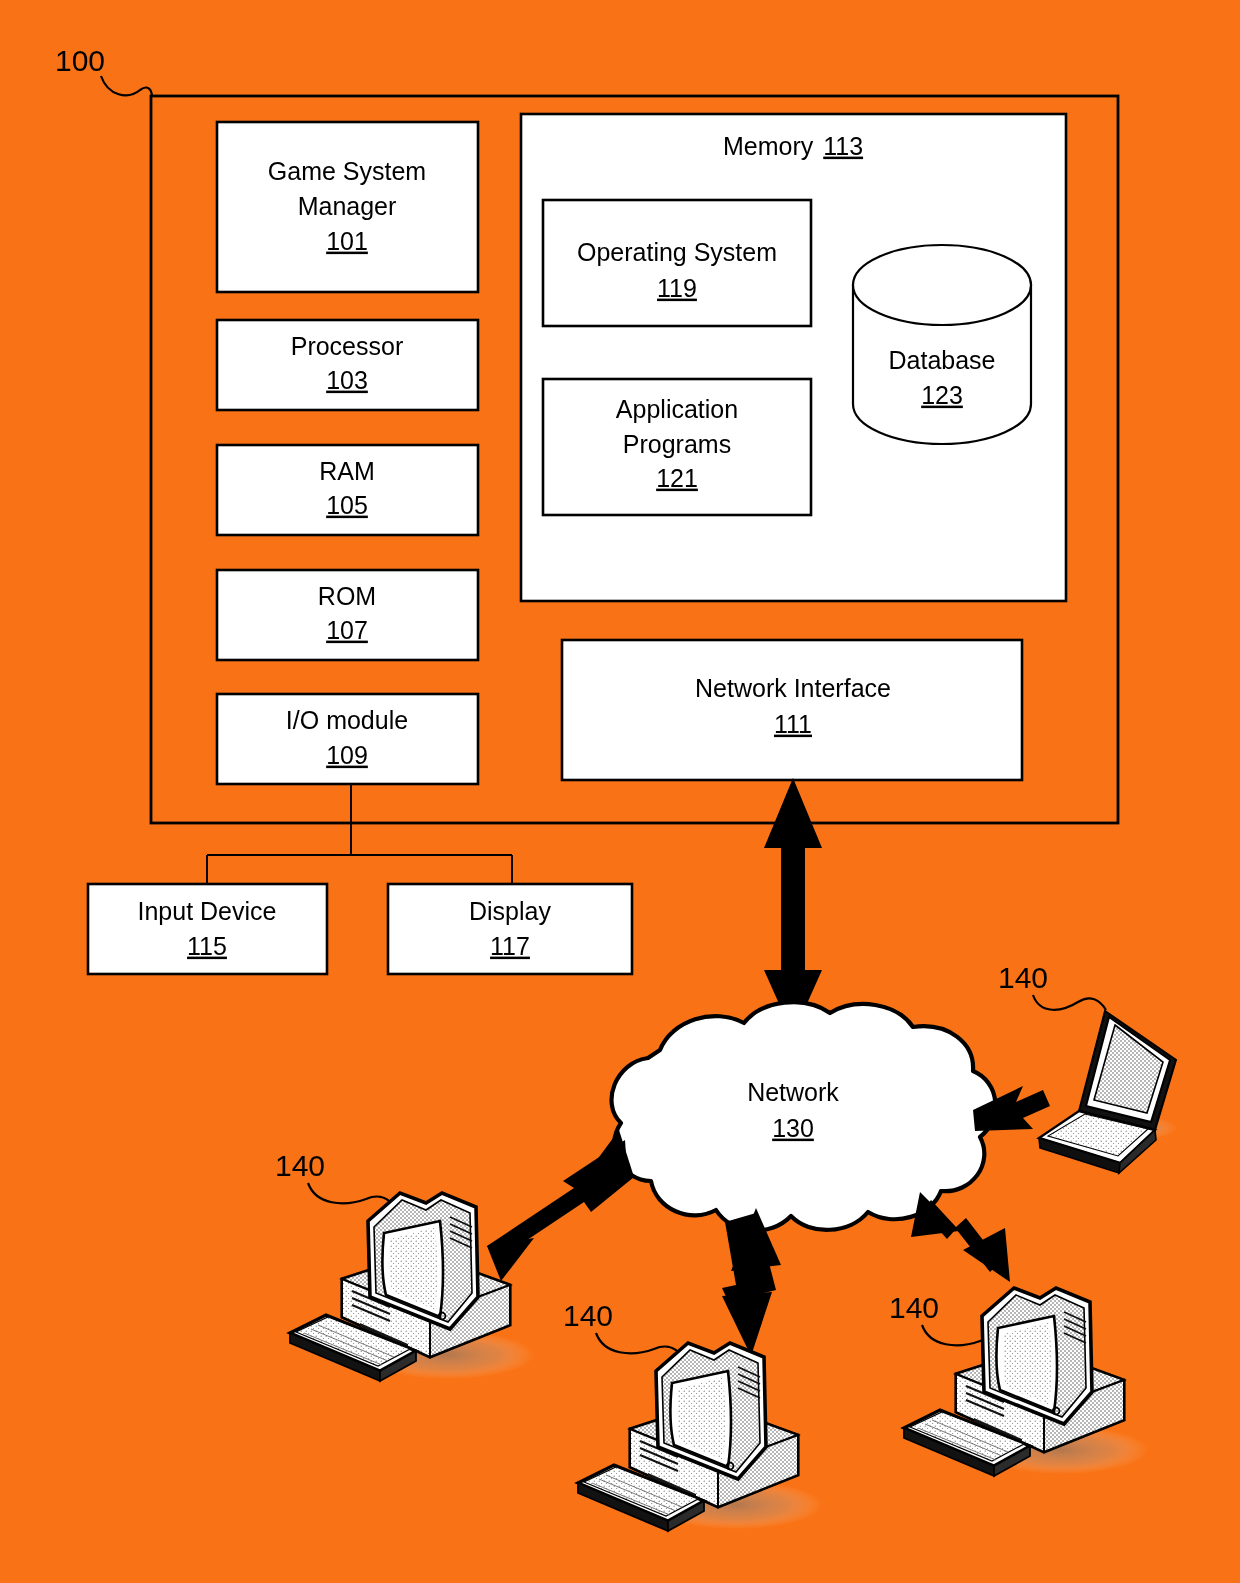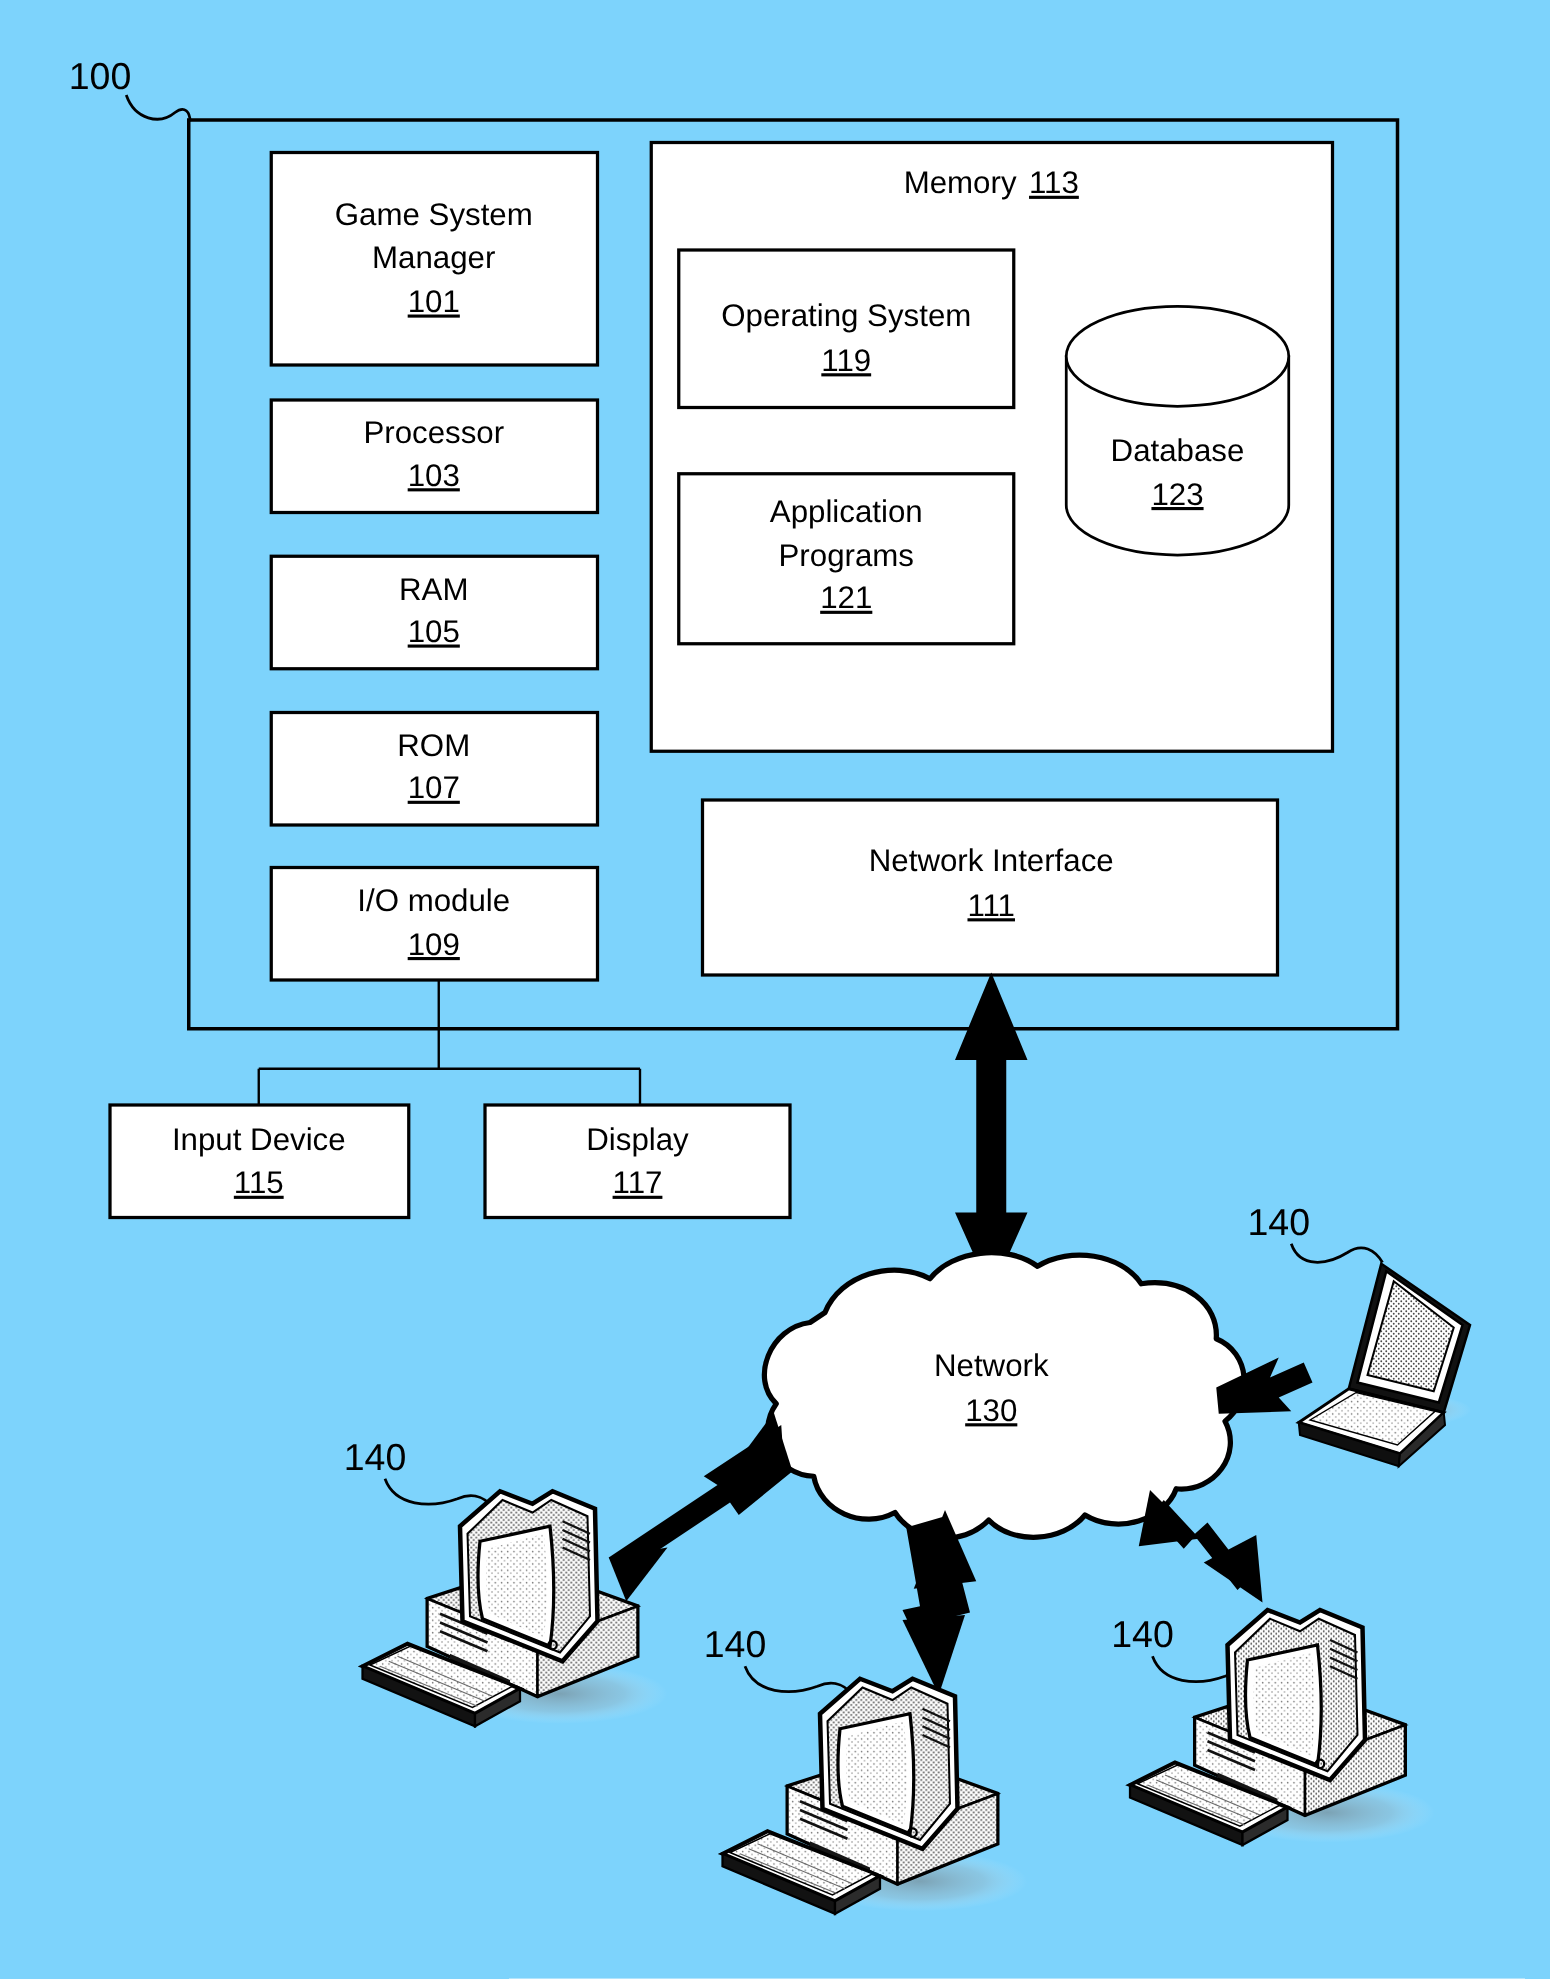--- a/index.html
+++ b/index.html
@@ -4,21 +4,21 @@
 <style>
   html, body {
     margin: 0;
     padding: 0;
     background: #ffffff;
   }
   #canvas {
     position: relative;
     width: 1240px;
     height: 1583px;
-    background: #7dd3fc;
+    background: #f97316;
     font-family: "Liberation Sans", sans-serif;
     overflow: hidden;
   }
   svg#fig {
     position: absolute;
     top: 0;
     left: 0;
     width: 1240px;
     height: 1583px;
   }

